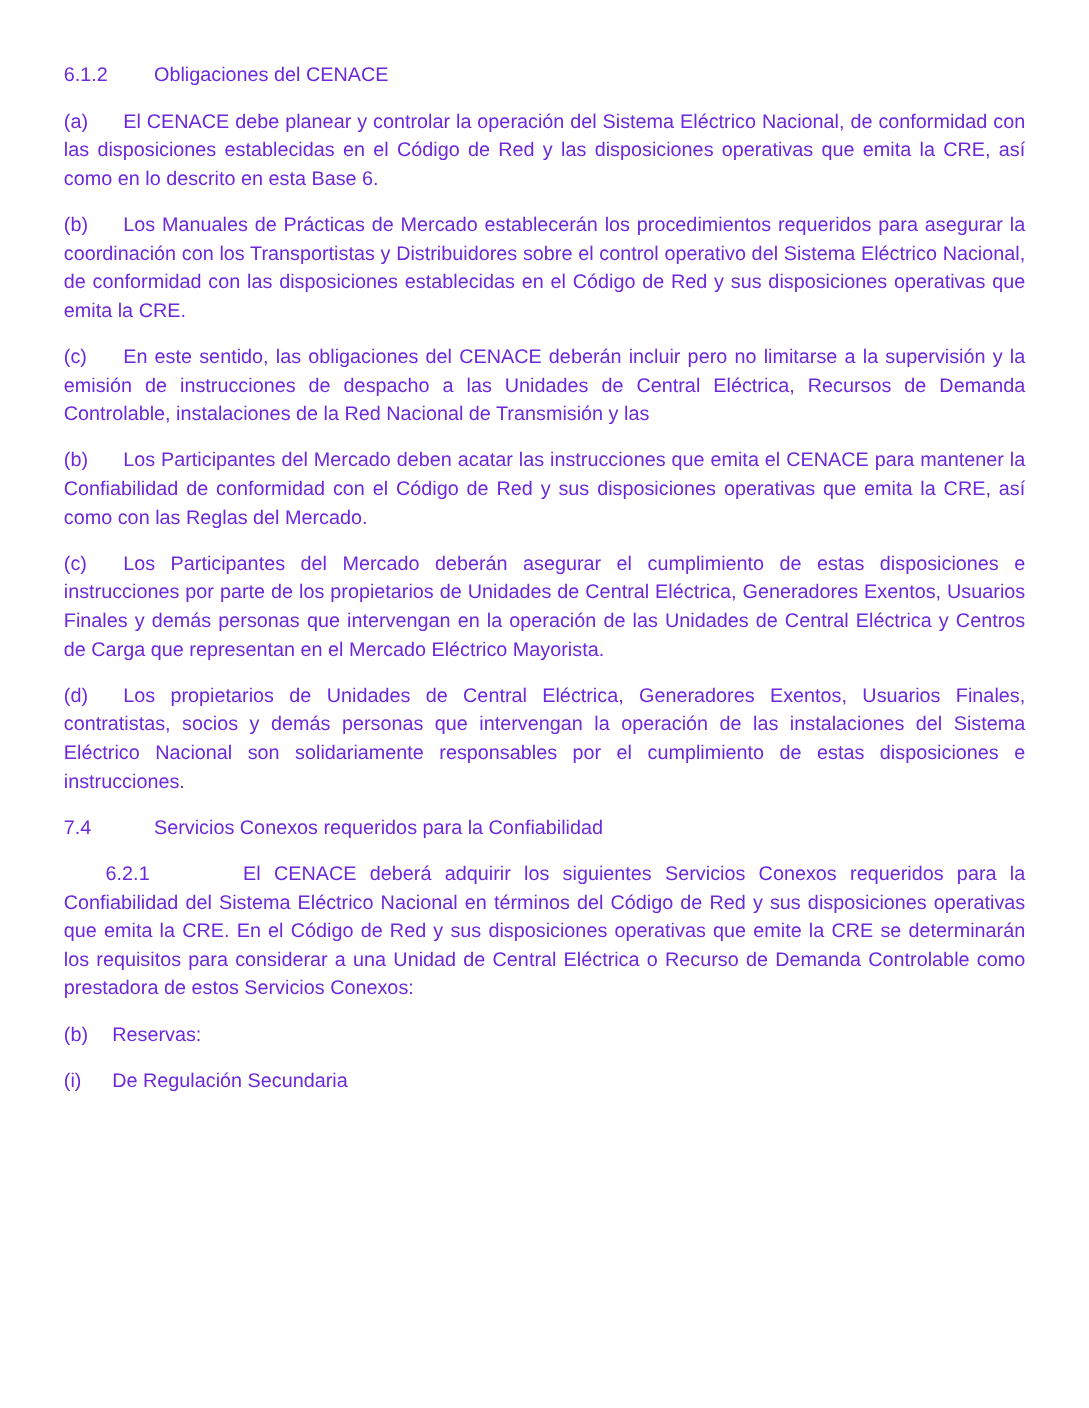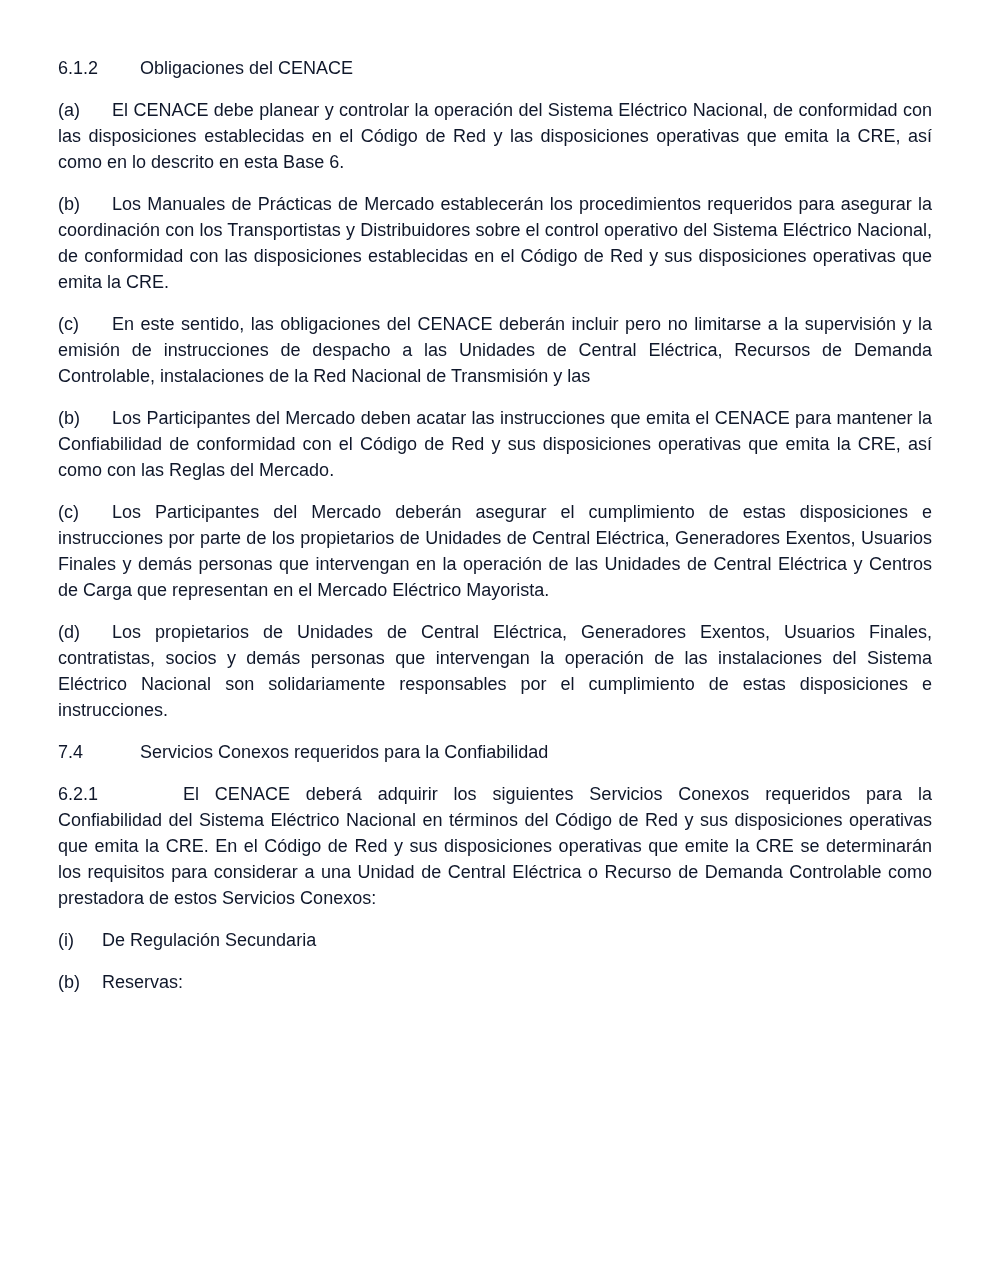--- a/index.html
+++ b/index.html
@@ -12,36 +12,36 @@
     overflow: hidden;
   }
   .page {
     box-sizing: border-box;
     width: 990px;
     height: 1280px;
     padding: 55px 58px 0 58px;
     font-family: "Liberation Sans", sans-serif;
     font-size: 18px;
     line-height: 26px;
-    color: #0f172a;
+    color: #6d28d9;
   }
   .block {
     margin: 0 0 16px 0;
   }
   .justify {
     text-align: justify;
   }
   .lbl {
     display: inline-block;
     vertical-align: baseline;
   }
   .lbl-item { width: 44px; }   
   .lbl-para { width: 54px; }   
   .lbl-head { width: 82px; }   
-  .lbl-big  { width: 125px; }  
+  .lbl-big  { width: 125px; margin-left: 38px; }  
 </style>
 </head>
 <body>
 
 <div class="page">
 
   <p class="block">
     <span class="lbl lbl-head">6.1.2</span><span>Obligaciones del CENACE</span>
   </p>
 
@@ -75,20 +75,20 @@
   <p class="block">
     <span class="lbl lbl-head">7.4</span><span>Servicios Conexos requeridos para la Confiabilidad</span>
   </p>
 
   <p class="block justify">
     <span class="lbl lbl-big">6.2.1</span><span>El CENACE deberá adquirir los siguientes Servicios Conexos requeridos para la Confiabilidad del Sistema Eléctrico Nacional en términos del Código de Red y sus disposiciones operativas que emita la CRE. En el Código de Red y sus disposiciones operativas que emite la CRE se determinarán los requisitos para considerar a una Unidad de Central Eléctrica o Recurso de Demanda Controlable como prestadora de estos Servicios Conexos:</span>
   </p>
 
 
   <p class="block">
-    <span class="lbl lbl-item">(i)</span><span>De Regulación Secundaria</span>
+    <span class="lbl lbl-item">(b)</span><span>Reservas:</span>
   </p>
 
   <p class="block">
-    <span class="lbl lbl-item">(b)</span><span>Reservas:</span>
+    <span class="lbl lbl-item">(i)</span><span>De Regulación Secundaria</span>
   </p>
 
 </div>
 
 </body></html>

